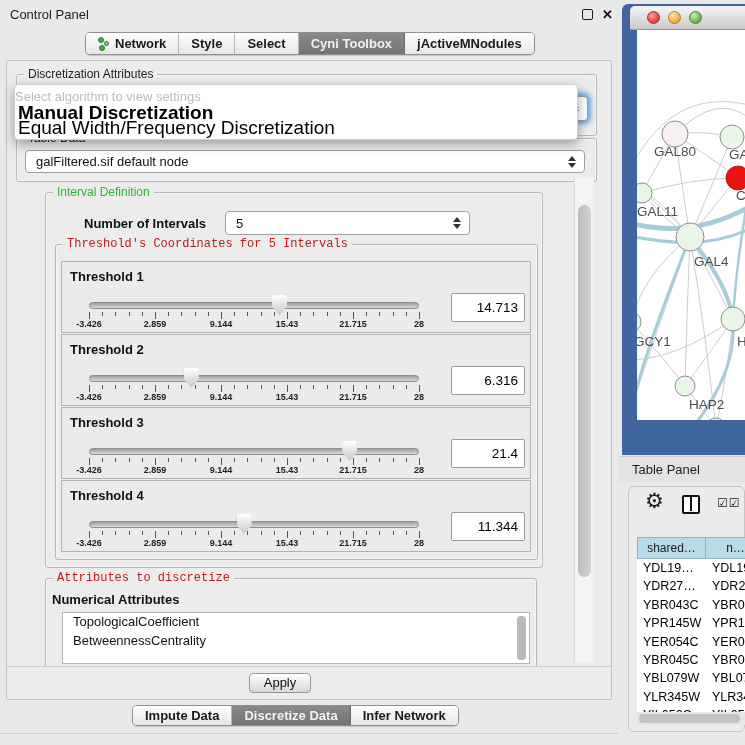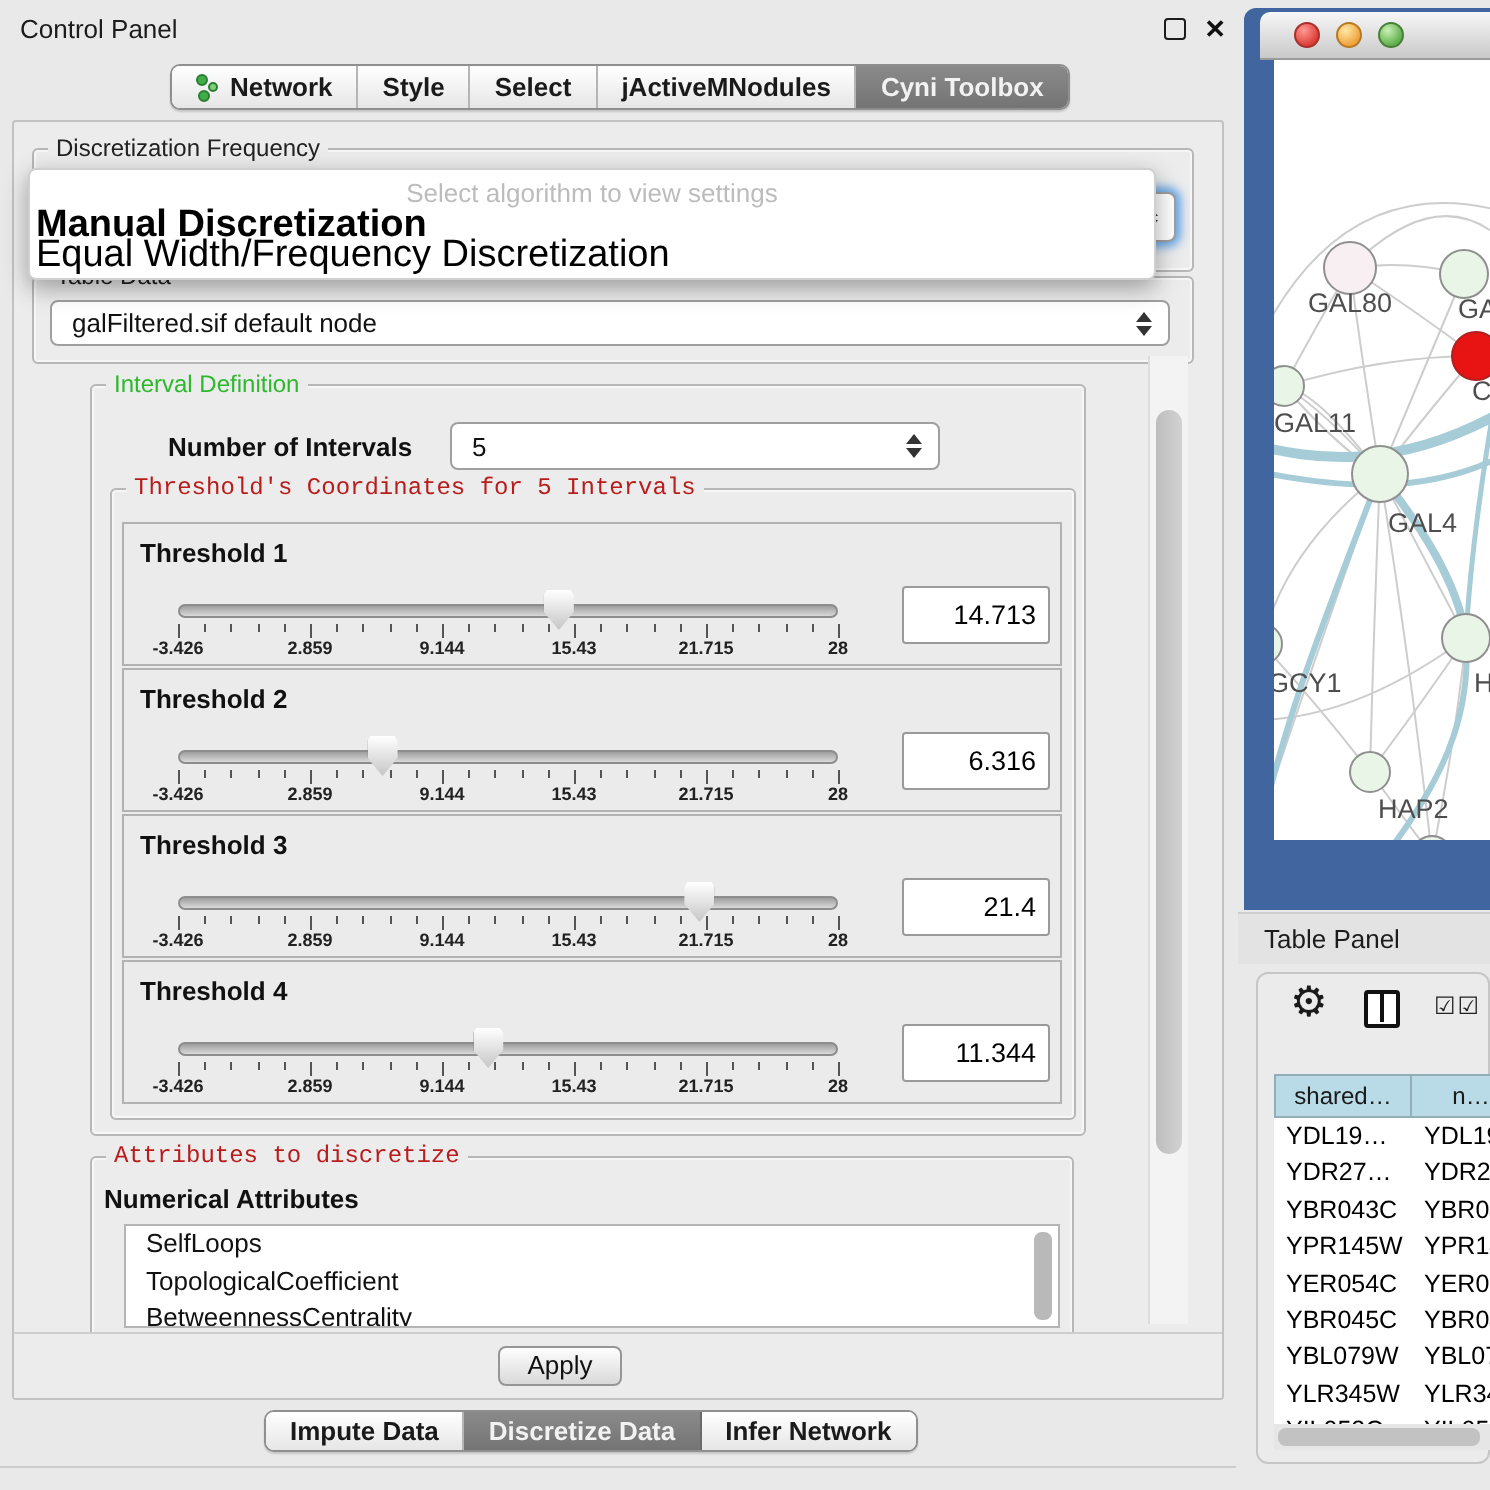--- a/index.html
+++ b/index.html
@@ -43,21 +43,21 @@
   .stepper { width:12px; margin-right:6px; display:flex; flex-direction:column; align-items:center; gap:2px; }
   .stepper b { width:0; height:0; border-left:4px solid transparent; border-right:4px solid transparent; }
   .stepper .up { border-bottom:5px solid #333; }
   .stepper .dn { border-top:5px solid #333; }
   .focusring { box-shadow:0 0 5px 2.5px rgba(88,158,229,.9); }
 
   
   .popup { position:absolute; left:14px; top:84px; width:564px; background:#fff;
            border:1px solid #cfcfcf; border-radius:4px; box-shadow:0 4px 12px rgba(0,0,0,.35);
            z-index:30; padding:2px 0 4px 0; }
-  .popup .ph { text-align:center; font-size:13px; color:#bcbcbc; padding:2px 0 1px 0; }
+  .popup .ph { font-size:13px; color:#bcbcbc; padding:2px 0 1px 0; }
   .popup .opt { font-size:19px; color:#000; padding:0 3px; line-height:15px; }
   .popup .opt.bold { font-weight:bold; }
 
   
   .thr-row { position:absolute; left:61px; width:470px; height:72px; background:#ebebeb;
              border:1px solid #b2b2b2; }
   .thr-label { position:absolute; left:8px; top:7px; font-size:13px; font-weight:bold; color:#111; }
   .track { position:absolute; left:27px; top:40px; width:330px; height:7px; border:1px solid #8d8d8d;
            border-radius:4px; background:linear-gradient(#9e9e9e,#d9d9d9); }
   .tickrow { position:absolute; left:27px; top:50px; width:330px; height:8px; }
@@ -150,32 +150,32 @@
           <i></i>
         </span>
         <span>Network</span>
       </div>
       <div class="seg">
         <span>Style</span>
       </div>
       <div class="seg">
         <span>Select</span>
       </div>
+      <div class="seg selected">
+        <span>Cyni Toolbox</span>
+      </div>
       <div class="seg">
         <span>jActiveMNodules</span>
       </div>
-      <div class="seg selected">
-        <span>Cyni Toolbox</span>
-      </div>
     </div>
 
   <div class="content"></div>
 
   <div class="group" style="left:16px; top:74px; width:581px; height:62px;">
-    <span class="legend">Discretization Frequency</span>
+    <span class="legend">Discretization Attributes</span>
   </div>
   <div class="combo focusring" style="left:25px; top:96px; width:563px; height:25px;">
     <span class="val"></span>
     <span class="stepper">
         <b class="up"></b>
         <b class="dn"></b>
       </span>
   </div>
 
   <div class="popup">
@@ -381,21 +381,20 @@
         <div class="handle" style="left: 174.6px;"></div>
         <div class="valbox">11.344</div>
       </div>
     </div>
 
   <div class="group" style="left:45px; top:578px; width:492px; height:112px;">
     <span class="legend blue">Attributes to discretize</span>
   </div>
   <div class="attr-label">Numerical Attributes</div>
   <div class="attr-list" id="attr-list">
-      <div>SelfLoops</div>
       <div>TopologicalCoefficient</div>
       <div>BetweennessCentrality</div>
     </div>
   <div class="attr-scroll"></div>
 
   <div class="apply-bar">
     <div class="btn" style="left:242px; top:6px; width:62px; height:20px; line-height:18px;">Apply</div>
   </div>
 
   <div class="vscroll-track">

